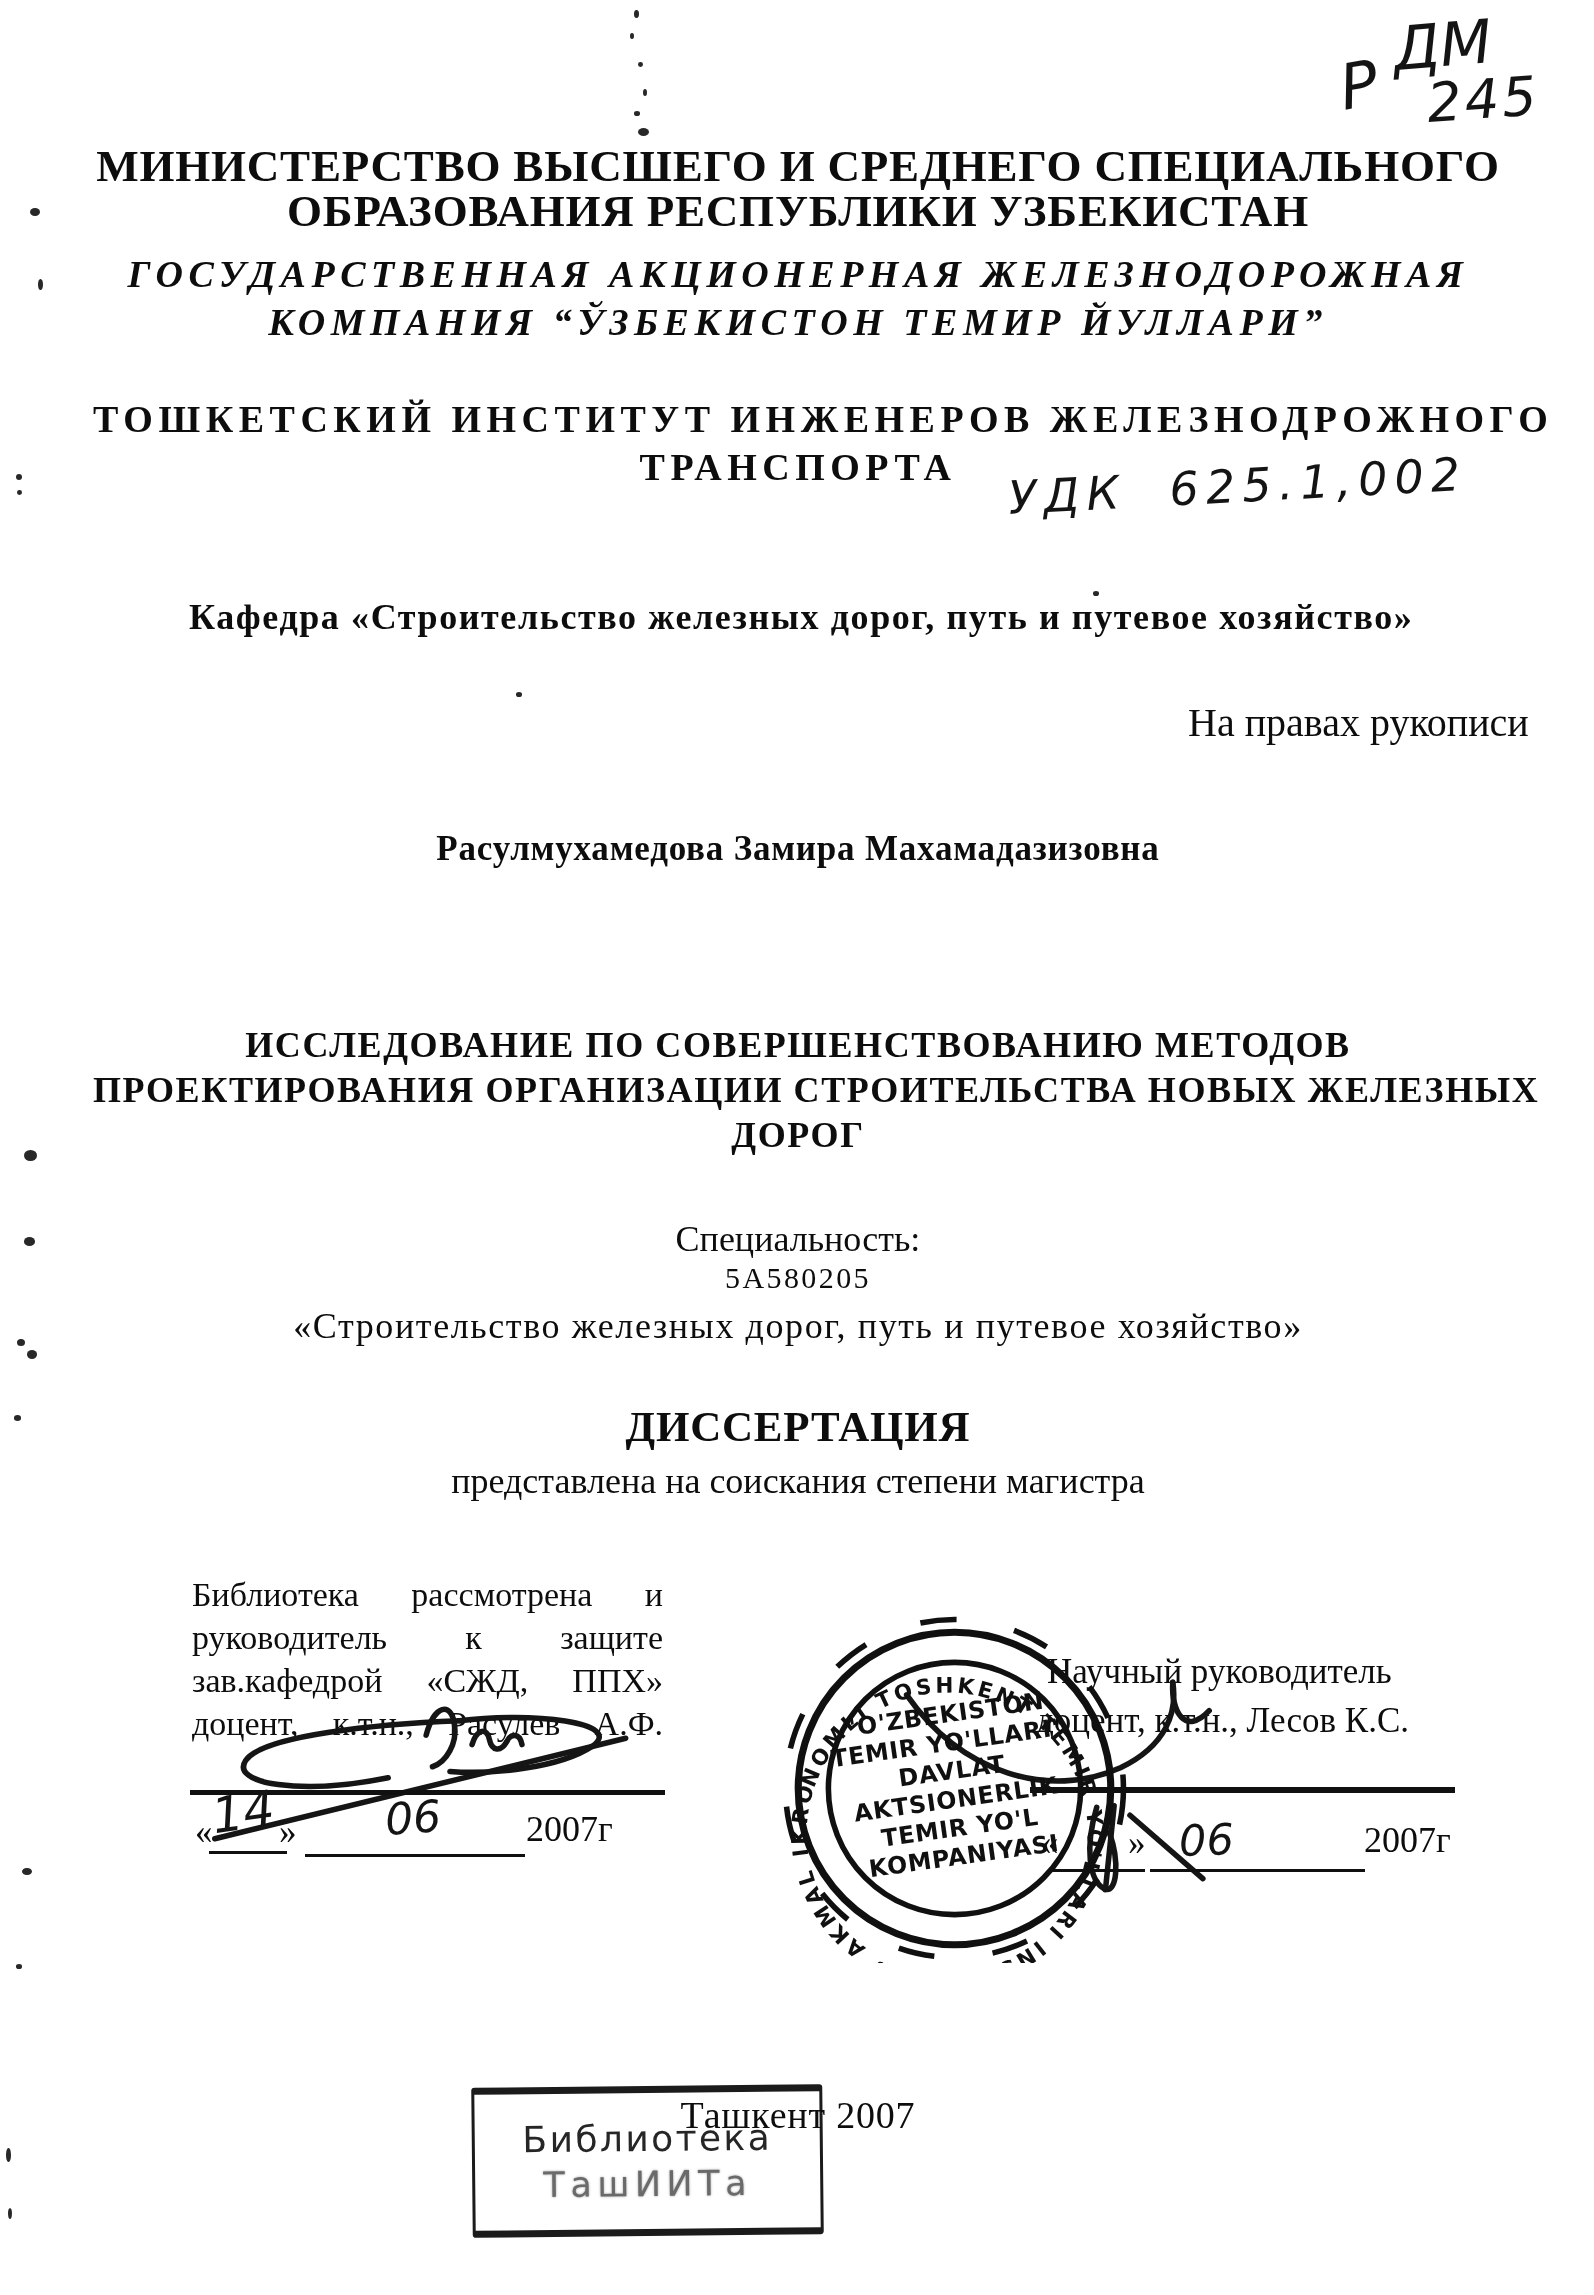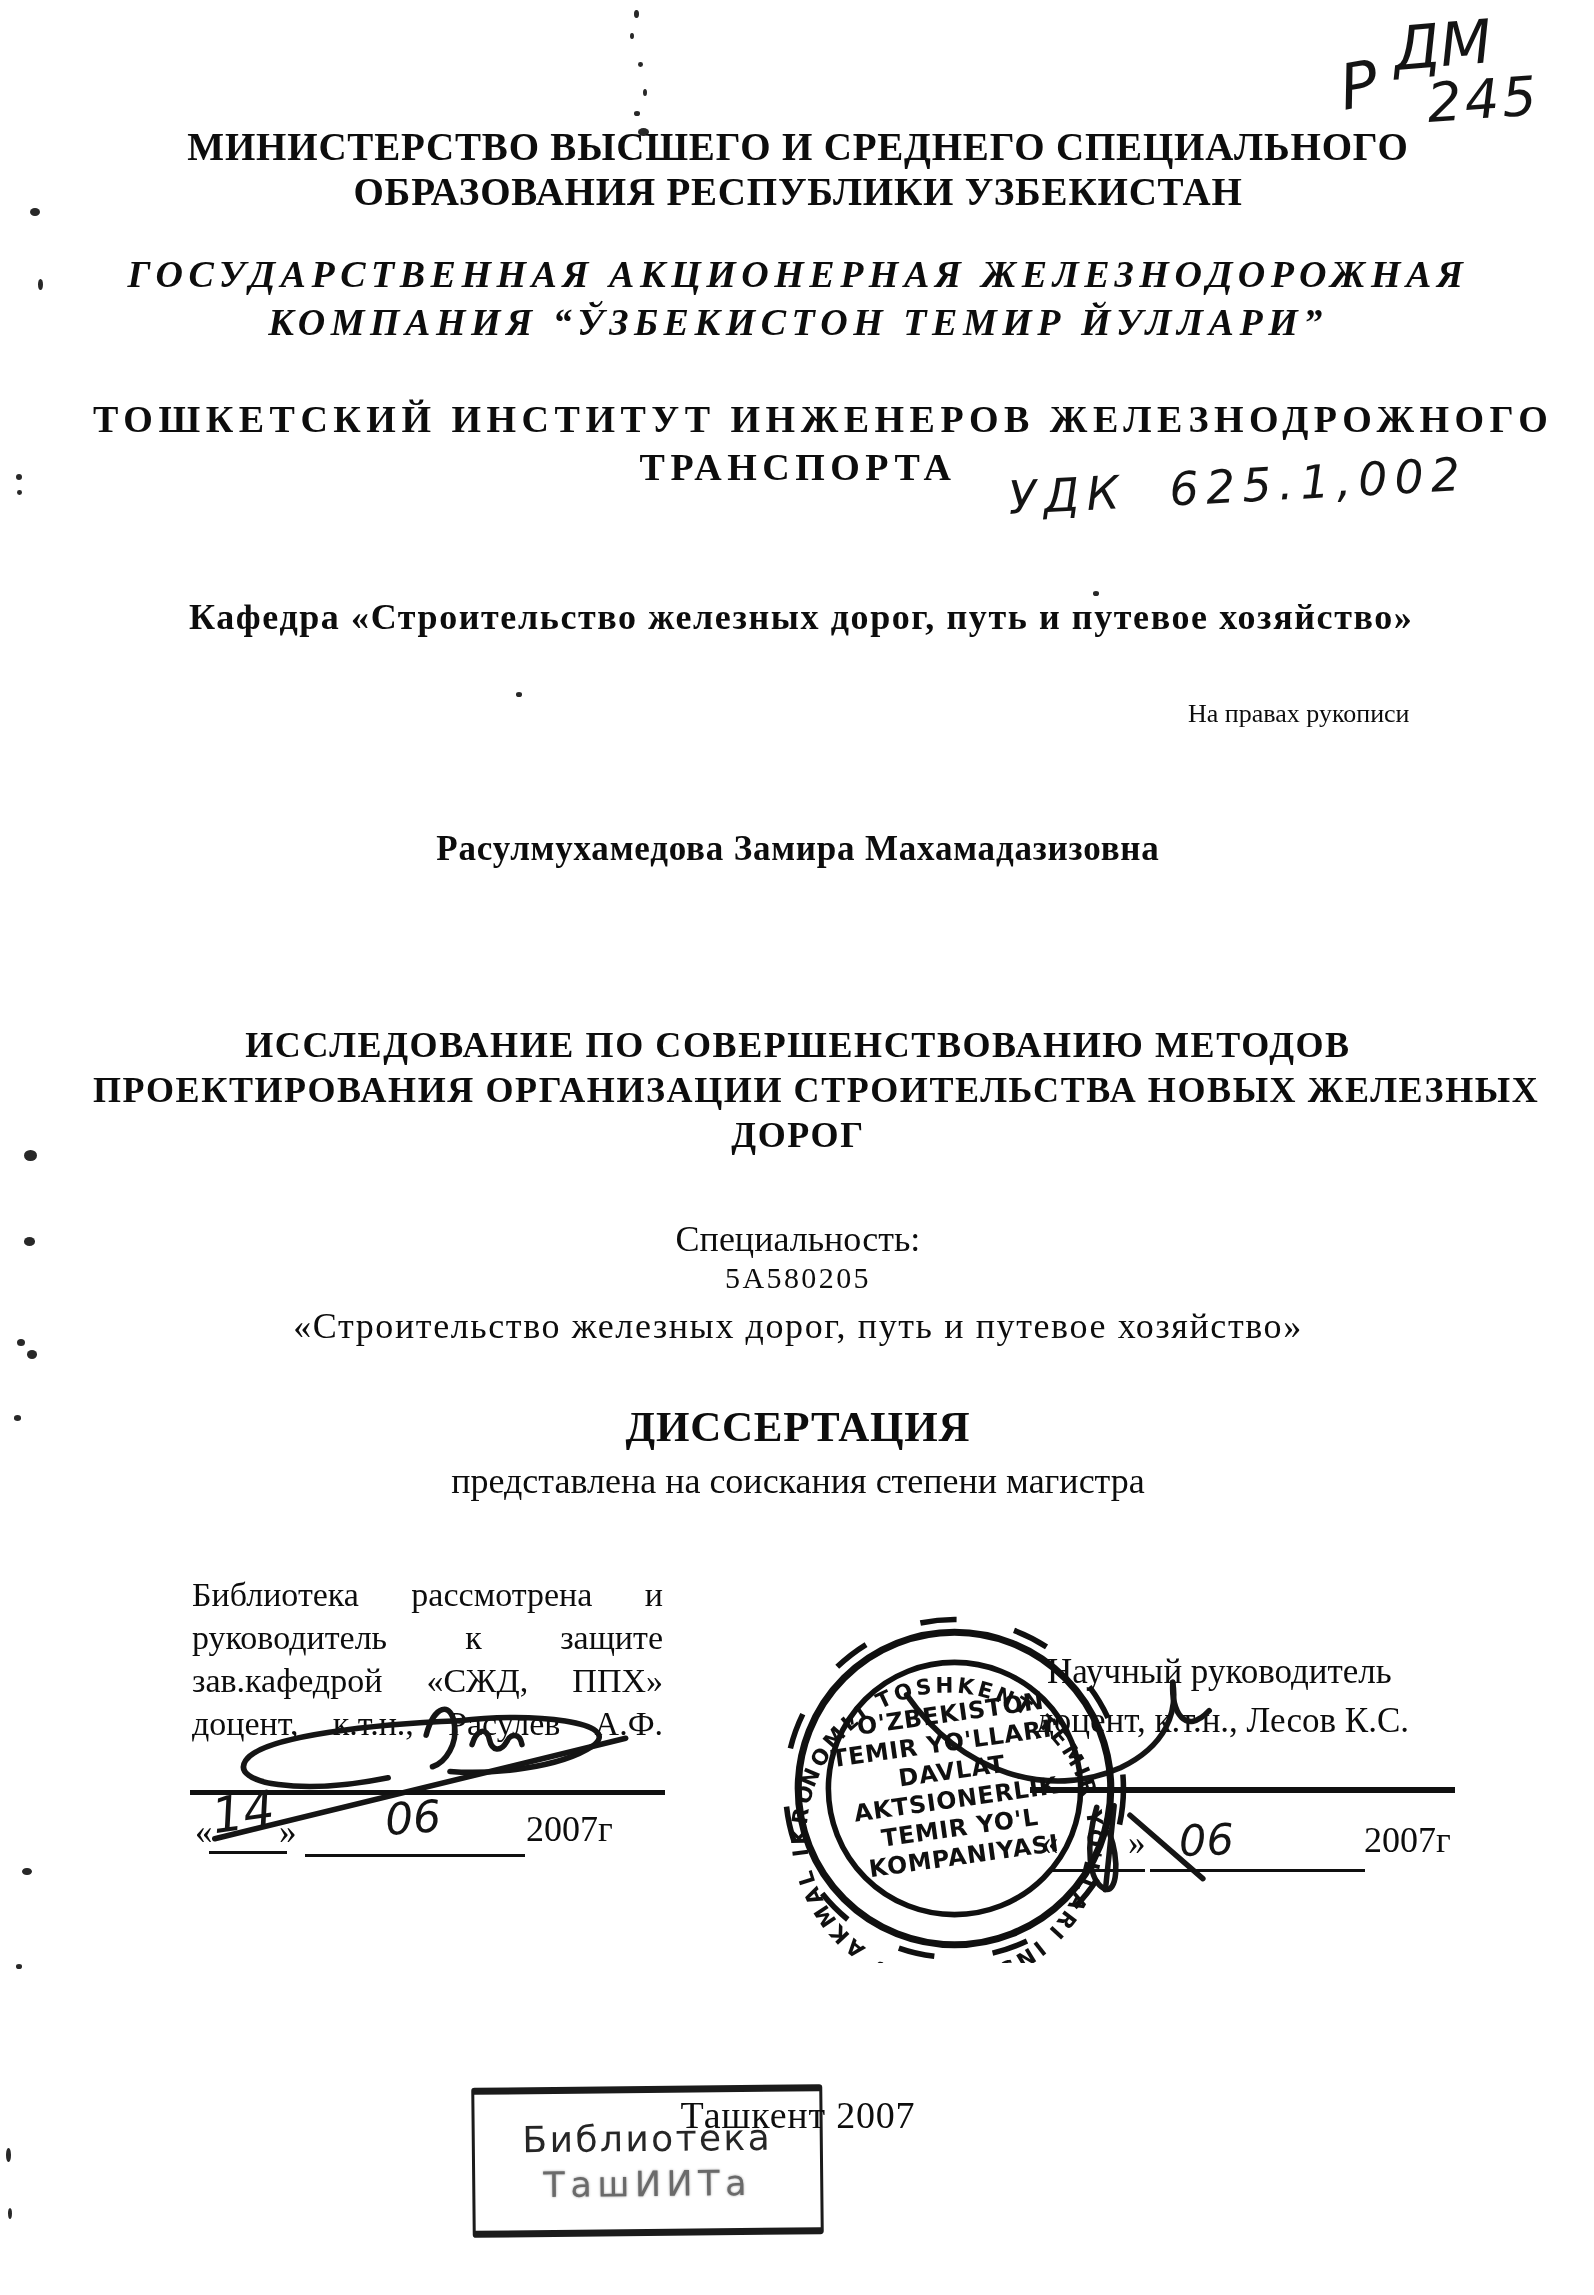--- a/index.html
+++ b/index.html
@@ -10,25 +10,25 @@
     background:#ffffff;
     font-family:"Liberation Serif", serif;
     color:#0d0d0d;
     overflow:hidden;
   }
   .abs{position:absolute;}
   .ctr{text-align:center;}
   .nowrap{white-space:nowrap;}
   .b{font-weight:bold;}
   
-  .ministry{left:93px;top:124px;width:1410px;font-size:39px;line-height:45px;letter-spacing:0.8px;}
+  .ministry{left:93px;top:144px;width:1410px;font-size:45px;line-height:45px;letter-spacing:0.8px;}
   .company{left:93px;top:250px;width:1410px;font-size:38px;line-height:48px;letter-spacing:5.5px;font-style:italic;}
   .institute{left:93px;top:375px;width:1410px;font-size:38px;line-height:48px;letter-spacing:5.5px;margin-top:20px;}
   .department{left:189px;top:596px;width:1236px;font-size:36px;letter-spacing:1.6px;}
-  .manuscript{left:1188px;top:699px;width:301px;font-size:26px;}
+  .manuscript{left:1188px;top:699px;width:301px;font-size:40px;}
   .author{left:93px;top:829px;width:1410px;font-size:35px;letter-spacing:0.8px;}
   .title-block{left:93px;top:1023px;width:1410px;font-size:36px;line-height:45px;letter-spacing:1.6px;}
   .spec-label{left:93px;top:1218px;width:1410px;font-size:36px;}
   .spec-code{left:93px;top:1261px;width:1410px;font-size:30px;letter-spacing:2.4px;}
   .spec-name{left:93px;top:1305px;width:1410px;font-size:36px;letter-spacing:1.6px;}
   .diss-head{left:93px;top:1402px;width:1410px;font-size:43px;letter-spacing:0.8px;}
   .diss-sub{left:93px;top:1460px;width:1410px;font-size:36px;}
   .approval{left:192px;top:1573px;width:471px;font-size:34px;line-height:43px;}
   .approval div{text-align:justify;text-align-last:justify;}
   .supervisor1{left:1047px;top:1652px;width:444px;font-size:35px;}

